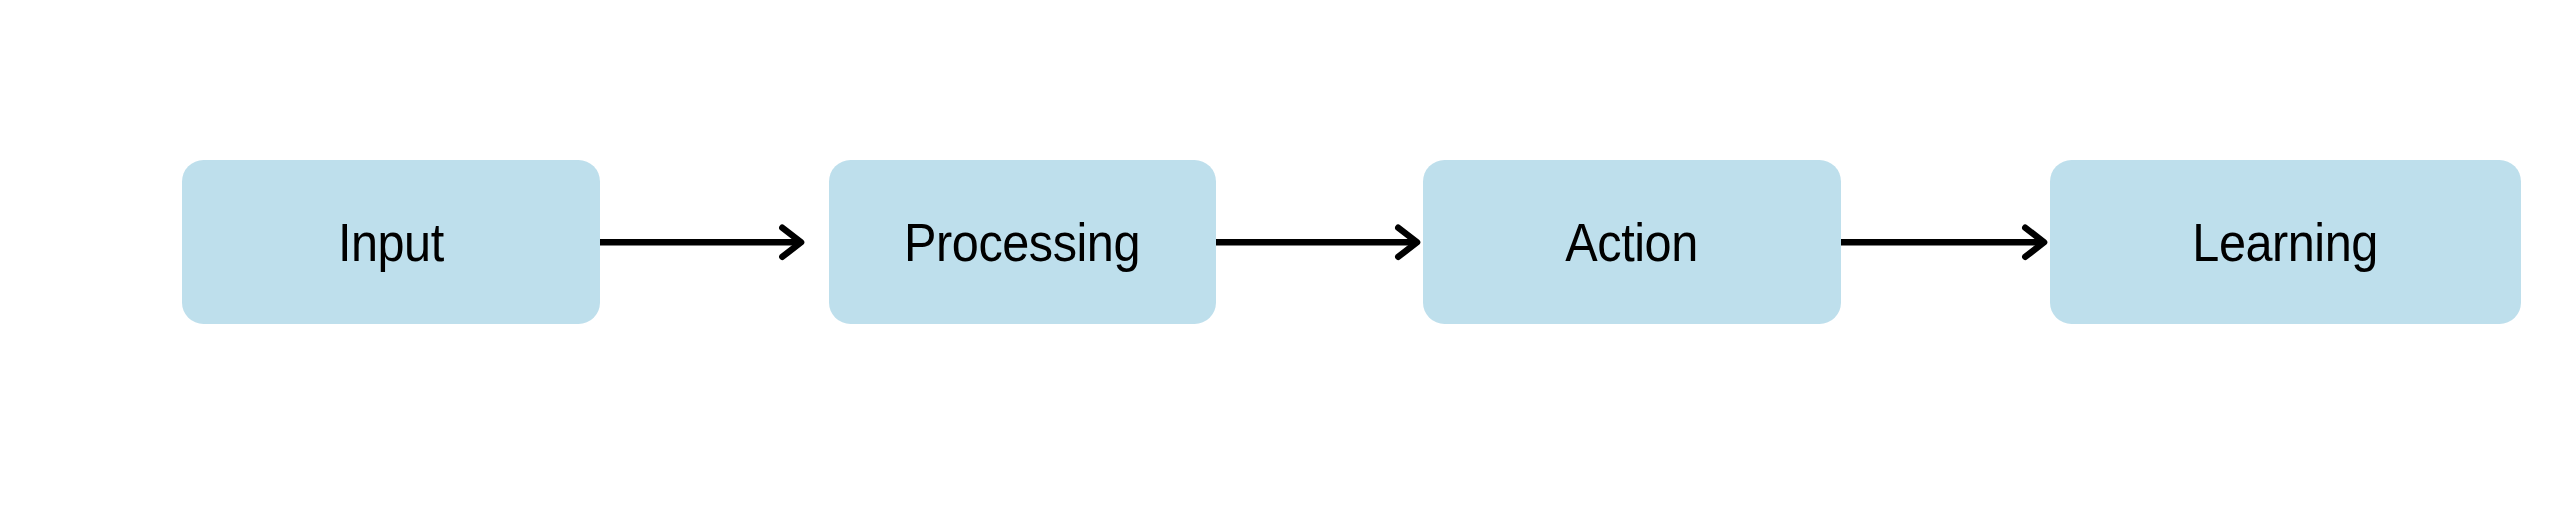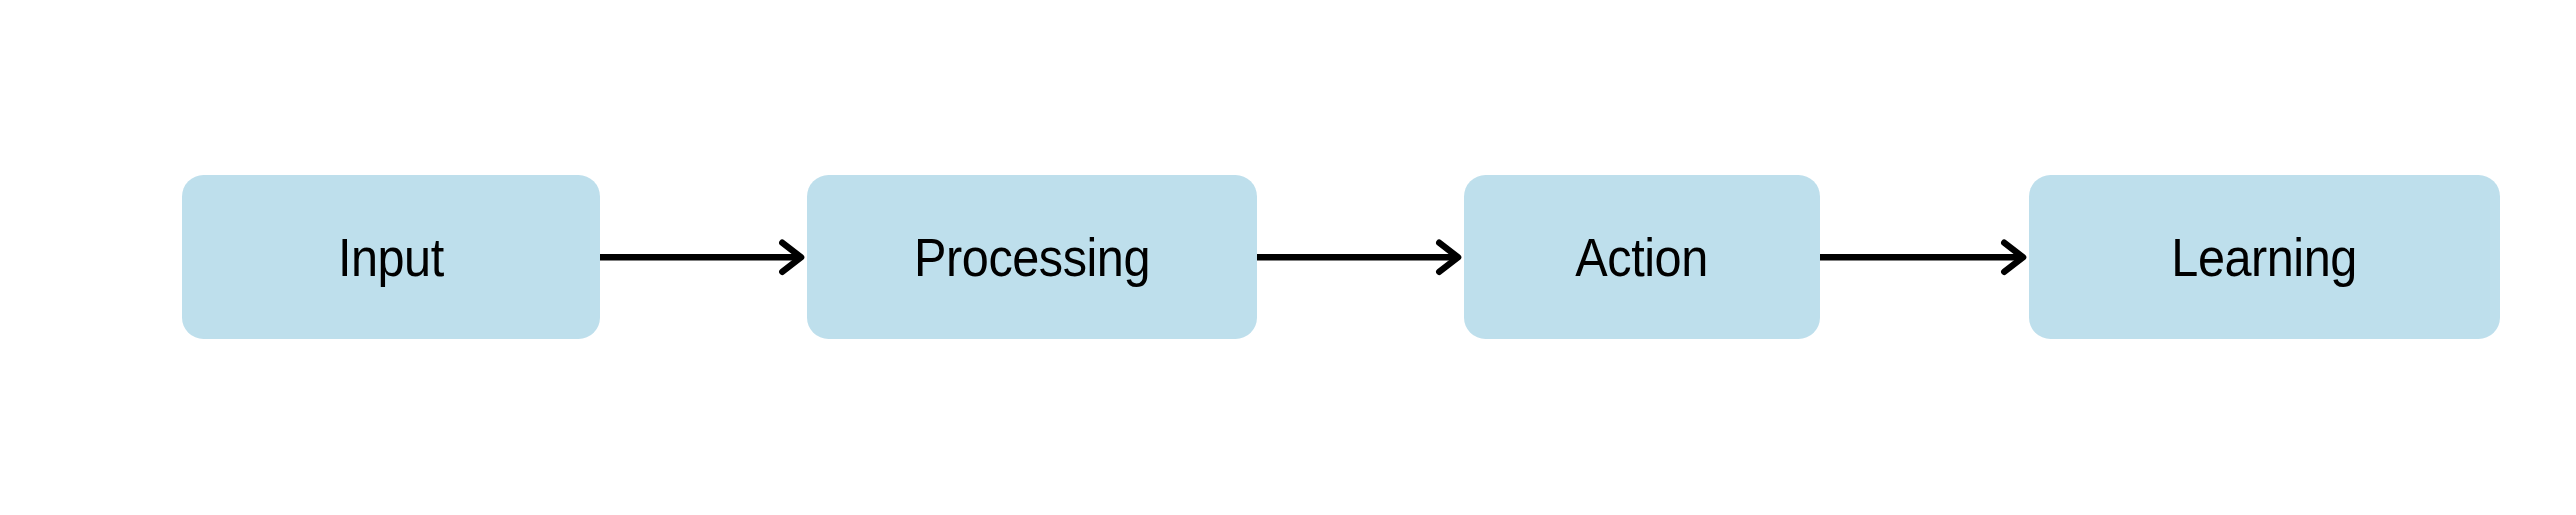--- a/index.html
+++ b/index.html
@@ -17,21 +17,21 @@
   #diagram-canvas {
     position: relative;
     width: 2576px;
     height: 515px;
     background: #ffffff;
   }
 
   .flow-row {
     position: absolute;
     left: 142px;
-    top: 175px;
+    top: 160px;
     width: 2289px;   
     height: 164px;
     display: flex;
     flex-direction: row;
     align-items: flex-end;
     justify-content: space-between;
     padding-left: 40px;
   }
 
   .node-box {
@@ -40,22 +40,22 @@
     border-radius: 21.5px;
     display: flex;
     align-items: center;
     justify-content: center;
     flex: 0 0 auto;
     height: 164px;
     box-sizing: border-box;
   }
 
   .node-box.w-input      { width: 418px; }
-  .node-box.w-processing { width: 450px; }
-  .node-box.w-action     { width: 356px; }
+  .node-box.w-processing { width: 387px; margin-left: 22px; }
+  .node-box.w-action     { width: 418px; }
   .node-box.w-learning   { width: 471px; }
 
   .node-label {
     color: #000000;
     font-family: "Liberation Sans", "DejaVu Sans", sans-serif;
     font-size: 54px;
     font-weight: 400;
     line-height: 1;
     letter-spacing: -0.5px;
     white-space: nowrap;

